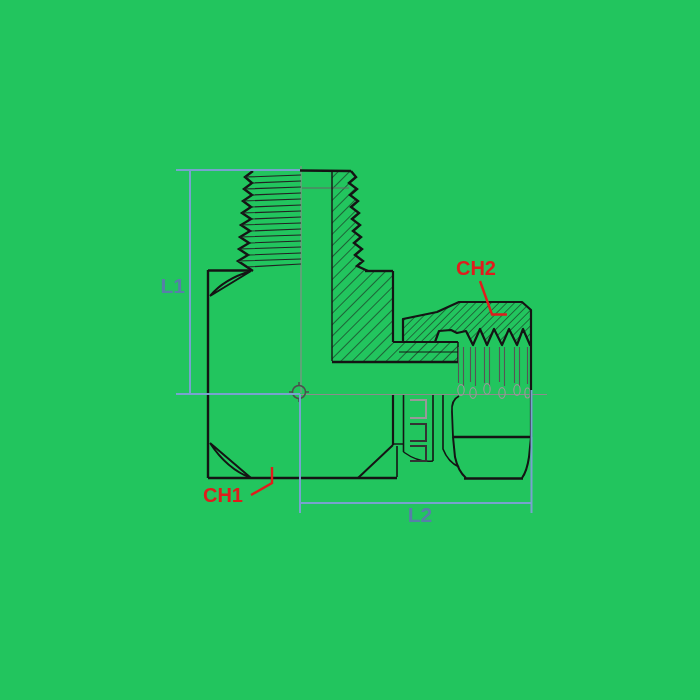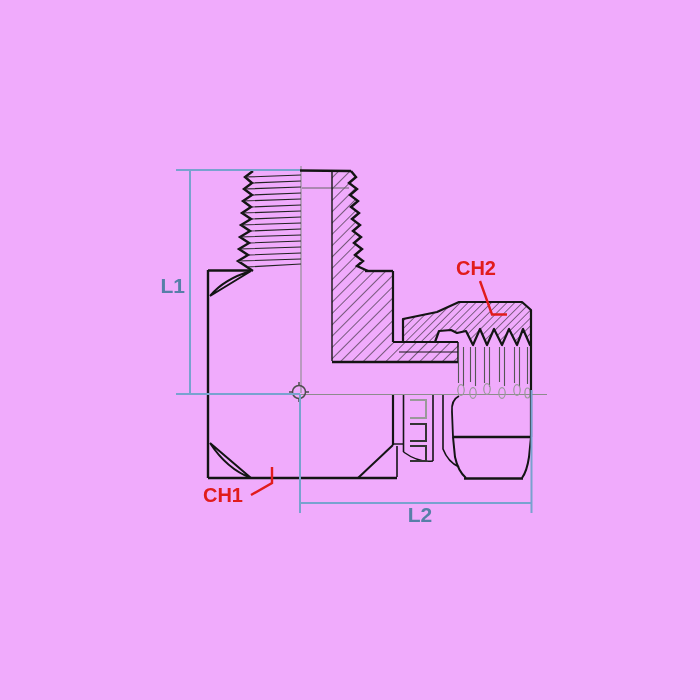--- a/index.html
+++ b/index.html
@@ -1,17 +1,17 @@
 <!DOCTYPE html>
 <html><head>
 <meta charset="utf-8">
 <style>
   html,body{margin:0;padding:0;background:#ffffff;}
   .canvas{
-    position:relative;width:700px;height:700px;background:#f0abfc;
+    position:relative;width:700px;height:700px;background:#22c55e;
     font-family:"Liberation Sans", sans-serif;overflow:hidden;
   }
   svg{position:absolute;left:0;top:0;}
   text{font-family:"Liberation Sans", sans-serif;font-weight:600;}
   .dim-text{fill:#577fa8;font-size:21px;}
   .ann-text{fill:#e11c1c;font-size:20px;}
 </style>
 </head>
 <body>
 

